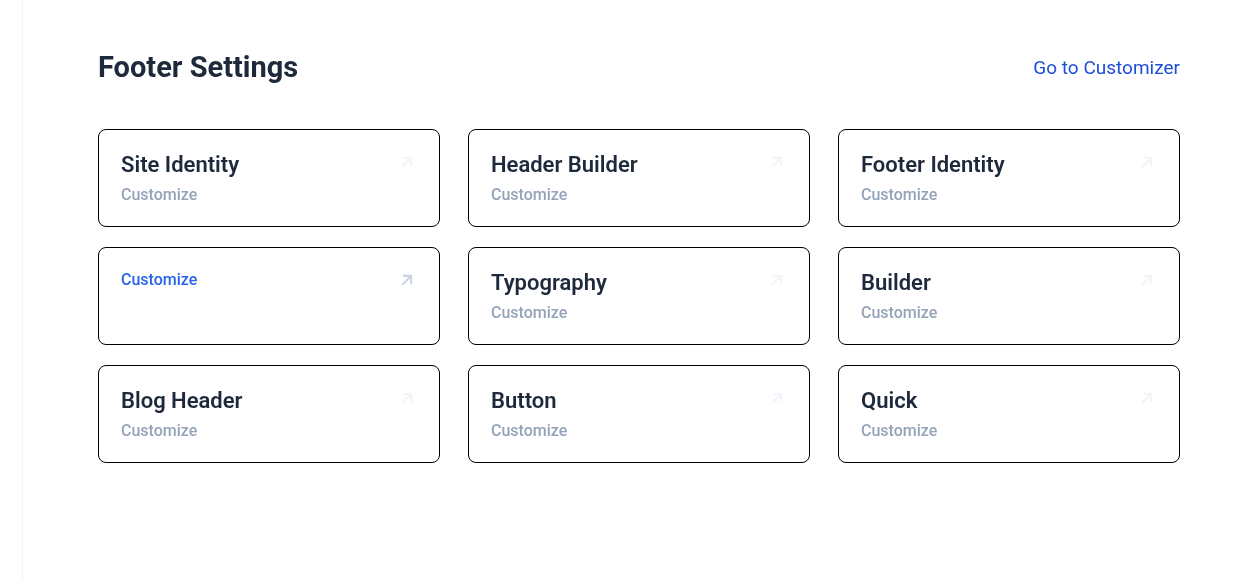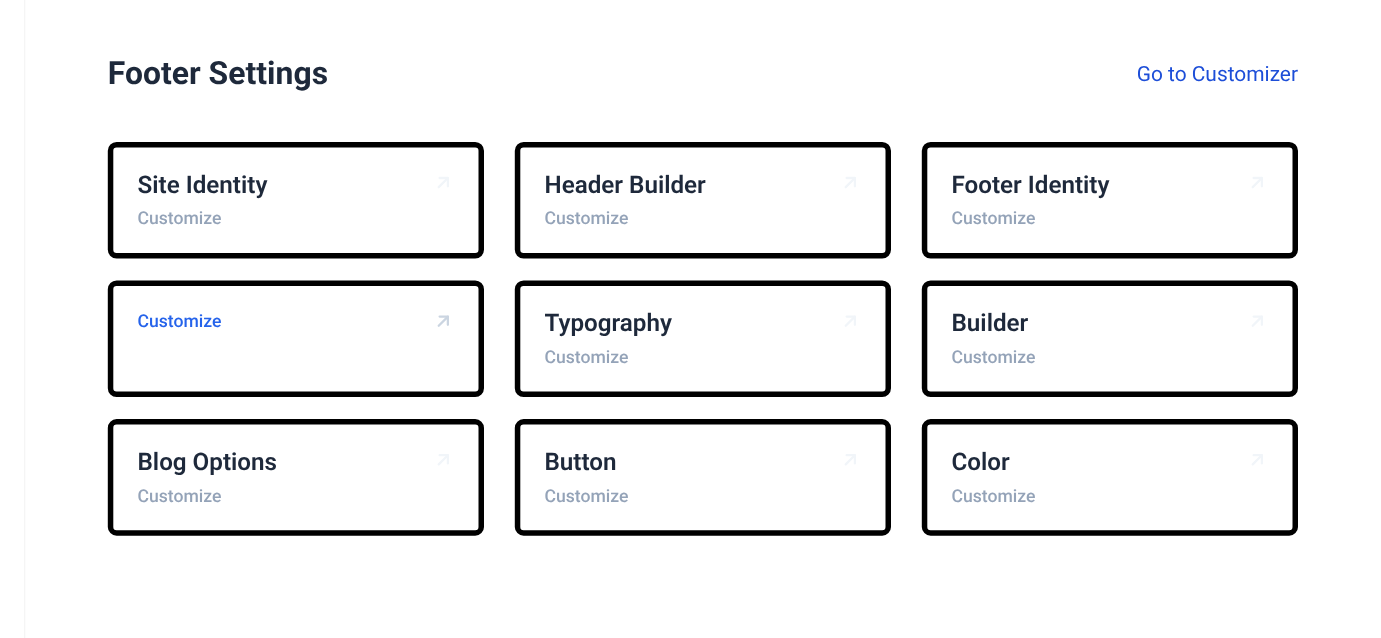--- a/index.html
+++ b/index.html
@@ -33,21 +33,21 @@
       text-decoration: none;
       cursor: pointer;
     }
     .grid {
       display: grid;
       grid-template-columns: repeat(3, 1fr);
       gap: 20px 28px;
     }
     .card {
       position: relative;
-      border: 5px solid #000000;
+      border: 1px solid #000000;
       border-radius: 8px;
       padding: 22px 26px 22px 22px;
       background: #ffffff;
       cursor: pointer;
     }
     .card-title {
       font-size: 22px;
       font-weight: 600;
       color: #1e293b;
       margin-bottom: 8px;
@@ -148,21 +148,21 @@
       <div class="card-sub">Customize</div>
     </div>
 
     <div class="card">
       <span class="arrow">
         <svg viewBox="0 0 24 24" fill="none" stroke="currentColor" stroke-width="2.5" stroke-linecap="round" stroke-linejoin="round">
             <line x1="7" y1="17" x2="17" y2="7"></line>
             <polyline points="8 7 17 7 17 16"></polyline>
           </svg>
       </span>
-      <div class="card-title">Blog Options</div>
+      <div class="card-title">Blog Header</div>
       <div class="card-sub">Customize</div>
     </div>
 
     <div class="card">
       <span class="arrow">
         <svg viewBox="0 0 24 24" fill="none" stroke="currentColor" stroke-width="2.5" stroke-linecap="round" stroke-linejoin="round">
             <line x1="7" y1="17" x2="17" y2="7"></line>
             <polyline points="8 7 17 7 17 16"></polyline>
           </svg>
       </span>
@@ -170,18 +170,18 @@
       <div class="card-sub">Customize</div>
     </div>
 
     <div class="card">
       <span class="arrow">
         <svg viewBox="0 0 24 24" fill="none" stroke="currentColor" stroke-width="2.5" stroke-linecap="round" stroke-linejoin="round">
             <line x1="7" y1="17" x2="17" y2="7"></line>
             <polyline points="8 7 17 7 17 16"></polyline>
           </svg>
       </span>
-      <div class="card-title">Color</div>
+      <div class="card-title">Quick</div>
       <div class="card-sub">Customize</div>
     </div>
 
   </div>
 </div>
 
 </body></html>

